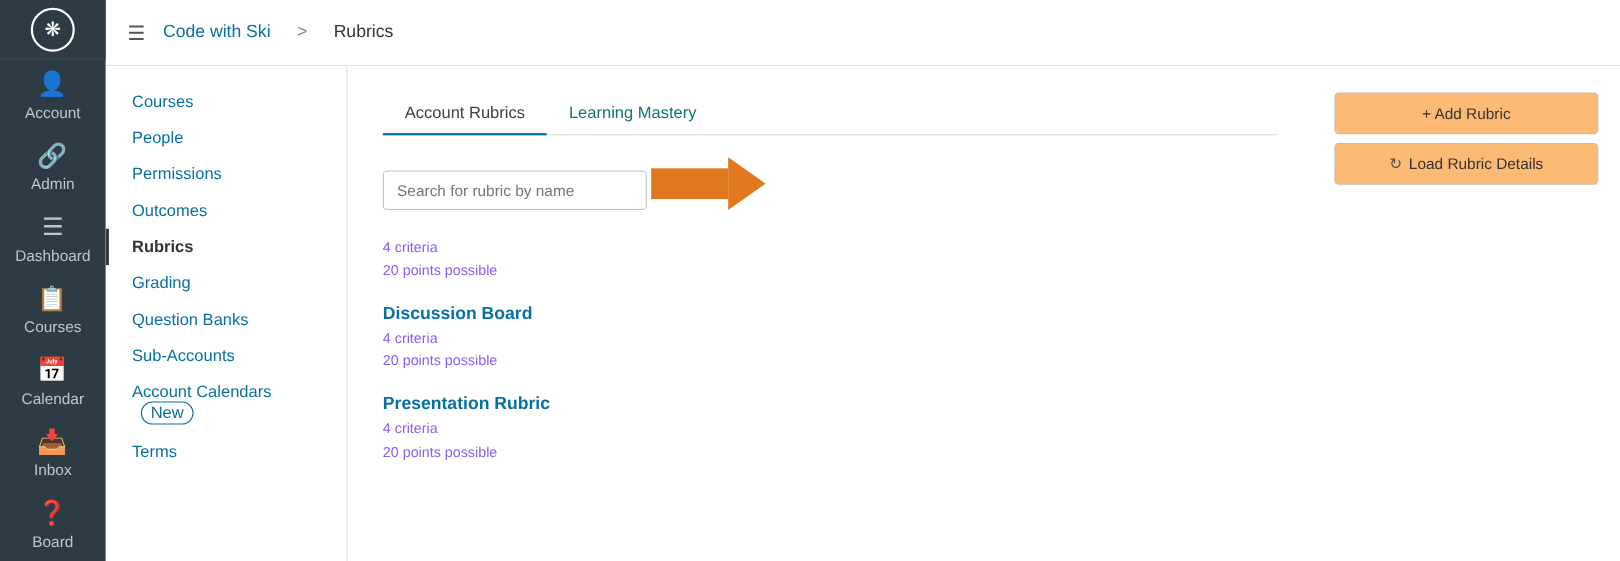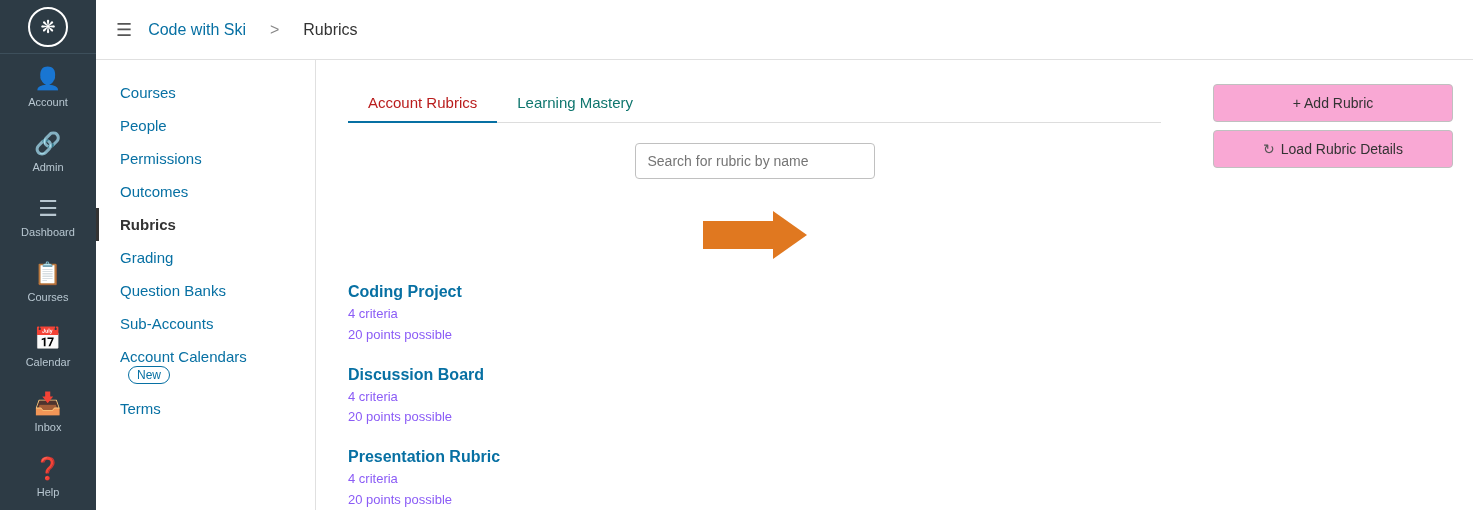--- a/index.html
+++ b/index.html
@@ -41,21 +41,21 @@
       height: 72px;
       display: flex;
       flex-direction: column;
       align-items: center;
       justify-content: center;
       color: #b8c7d1;
       cursor: pointer;
       gap: 4px;
     }
     .nav-item .nav-icon { font-size: 22px; }
-    .nav-item .nav-label { font-size: 11px; }
+    .nav-item .nav-label { font-size: 14px; }
 
     
     .main-container {
       flex: 1;
       display: flex;
       flex-direction: column;
       height: 510px;
       overflow: hidden;
     }
 
@@ -107,21 +107,21 @@
       padding-left: 21px;
     }
 
     
     .badge-new {
       display: inline-block;
       background: #fff;
       border: 1px solid #0770a3;
       color: #0770a3;
       border-radius: 12px;
-      font-size: 12px;
+      font-size: 15px;
       padding: 1px 8px;
       margin-left: 8px;
       font-weight: 500;
     }
 
     
     .content-area {
       flex: 1;
       padding: 24px 32px;
       overflow-y: auto;
@@ -137,32 +137,31 @@
     }
     .tab {
       padding: 10px 20px;
       font-size: 15px;
       color: #0f766e;
       cursor: pointer;
       border-bottom: 2px solid transparent;
       margin-bottom: -1px;
     }
     .tab.active {
-      color: #b91c1c;
+      color: #404040;
       border-bottom: 2px solid #0770a3;
       font-weight: 500;
     }
 
     
     .search-row {
       display: flex;
-      align-items: center;
-      gap: 32px;
+      align-items: flex-end;
+      gap: 4px;
       margin-bottom: 24px;
-      flex-direction: column;
     }
     .search-input {
       width: 240px;
       height: 36px;
       border: 1px solid #c0c0c0;
       border-radius: 4px;
       padding: 0 12px;
       font-size: 14px;
       color: #999;
       outline: none;
@@ -212,21 +211,21 @@
       gap: 8px;
     }
     .btn-action {
       display: flex;
       align-items: center;
       justify-content: center;
       gap: 6px;
       padding: 10px 20px;
       border: 1px solid #c0c0c0;
       border-radius: 4px;
-      background: #f9a8d4;
+      background: #fdba74;
       font-size: 14px;
       color: #333;
       cursor: pointer;
       width: 100%;
     }
     .btn-icon { font-size: 14px; color: #555; }
   </style>
 </head>
 <body>
 
@@ -253,21 +252,21 @@
   <div class="nav-item">
     <span class="nav-icon">📅</span>
     <span class="nav-label">Calendar</span>
   </div>
   <div class="nav-item">
     <span class="nav-icon">📥</span>
     <span class="nav-label">Inbox</span>
   </div>
   <div class="nav-item">
     <span class="nav-icon">❓</span>
-    <span class="nav-label">Help</span>
+    <span class="nav-label">Board</span>
   </div>
 </nav>
 
 <div class="main-container">
 
   <header class="top-header">
     <span class="hamburger-icon">☰</span>
     <nav class="breadcrumb">
       <a class="breadcrumb-link">Code with Ski</a>
       <span class="breadcrumb-separator">&gt;</span>
@@ -303,21 +302,20 @@
       <div class="search-row">
         <input type="text" class="search-input" placeholder="Search for rubric by name" style="">
 
         <div class="arrow-shape">
           <div class="arrow-body" style="width:70px;height:28px;background:#e07820;"></div>
           <div class="arrow-head"></div>
         </div>
       </div>
 
       <div class="rubric-item">
-        <div class="rubric-title">Coding Project</div>
         <div class="rubric-meta">4 criteria</div>
         <div class="rubric-meta">20 points possible</div>
       </div>
 
       <div class="rubric-item">
         <div class="rubric-title">Discussion Board</div>
         <div class="rubric-meta">4 criteria</div>
         <div class="rubric-meta">20 points possible</div>
       </div>
 

